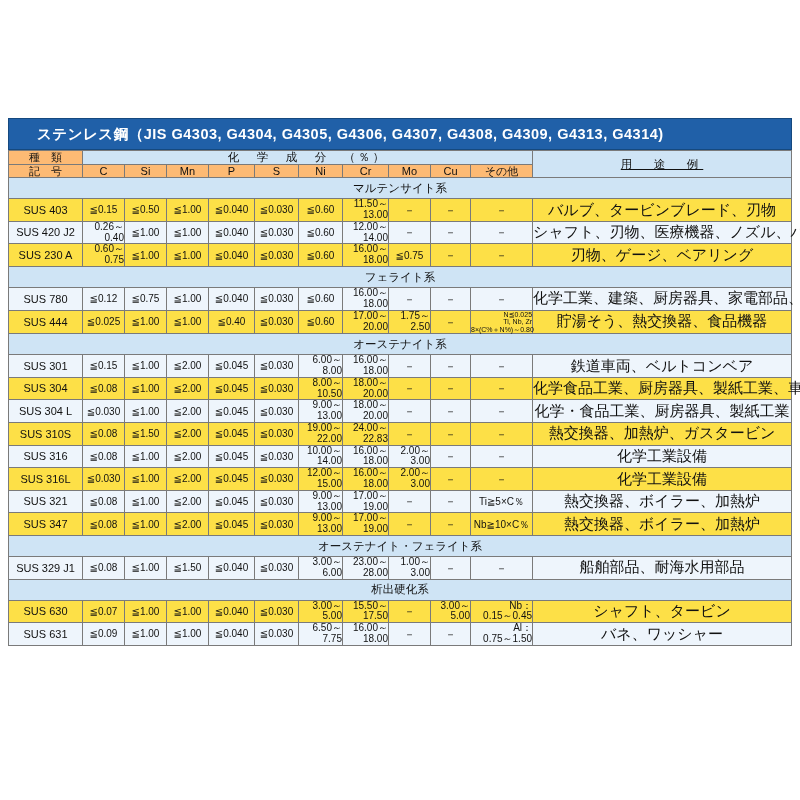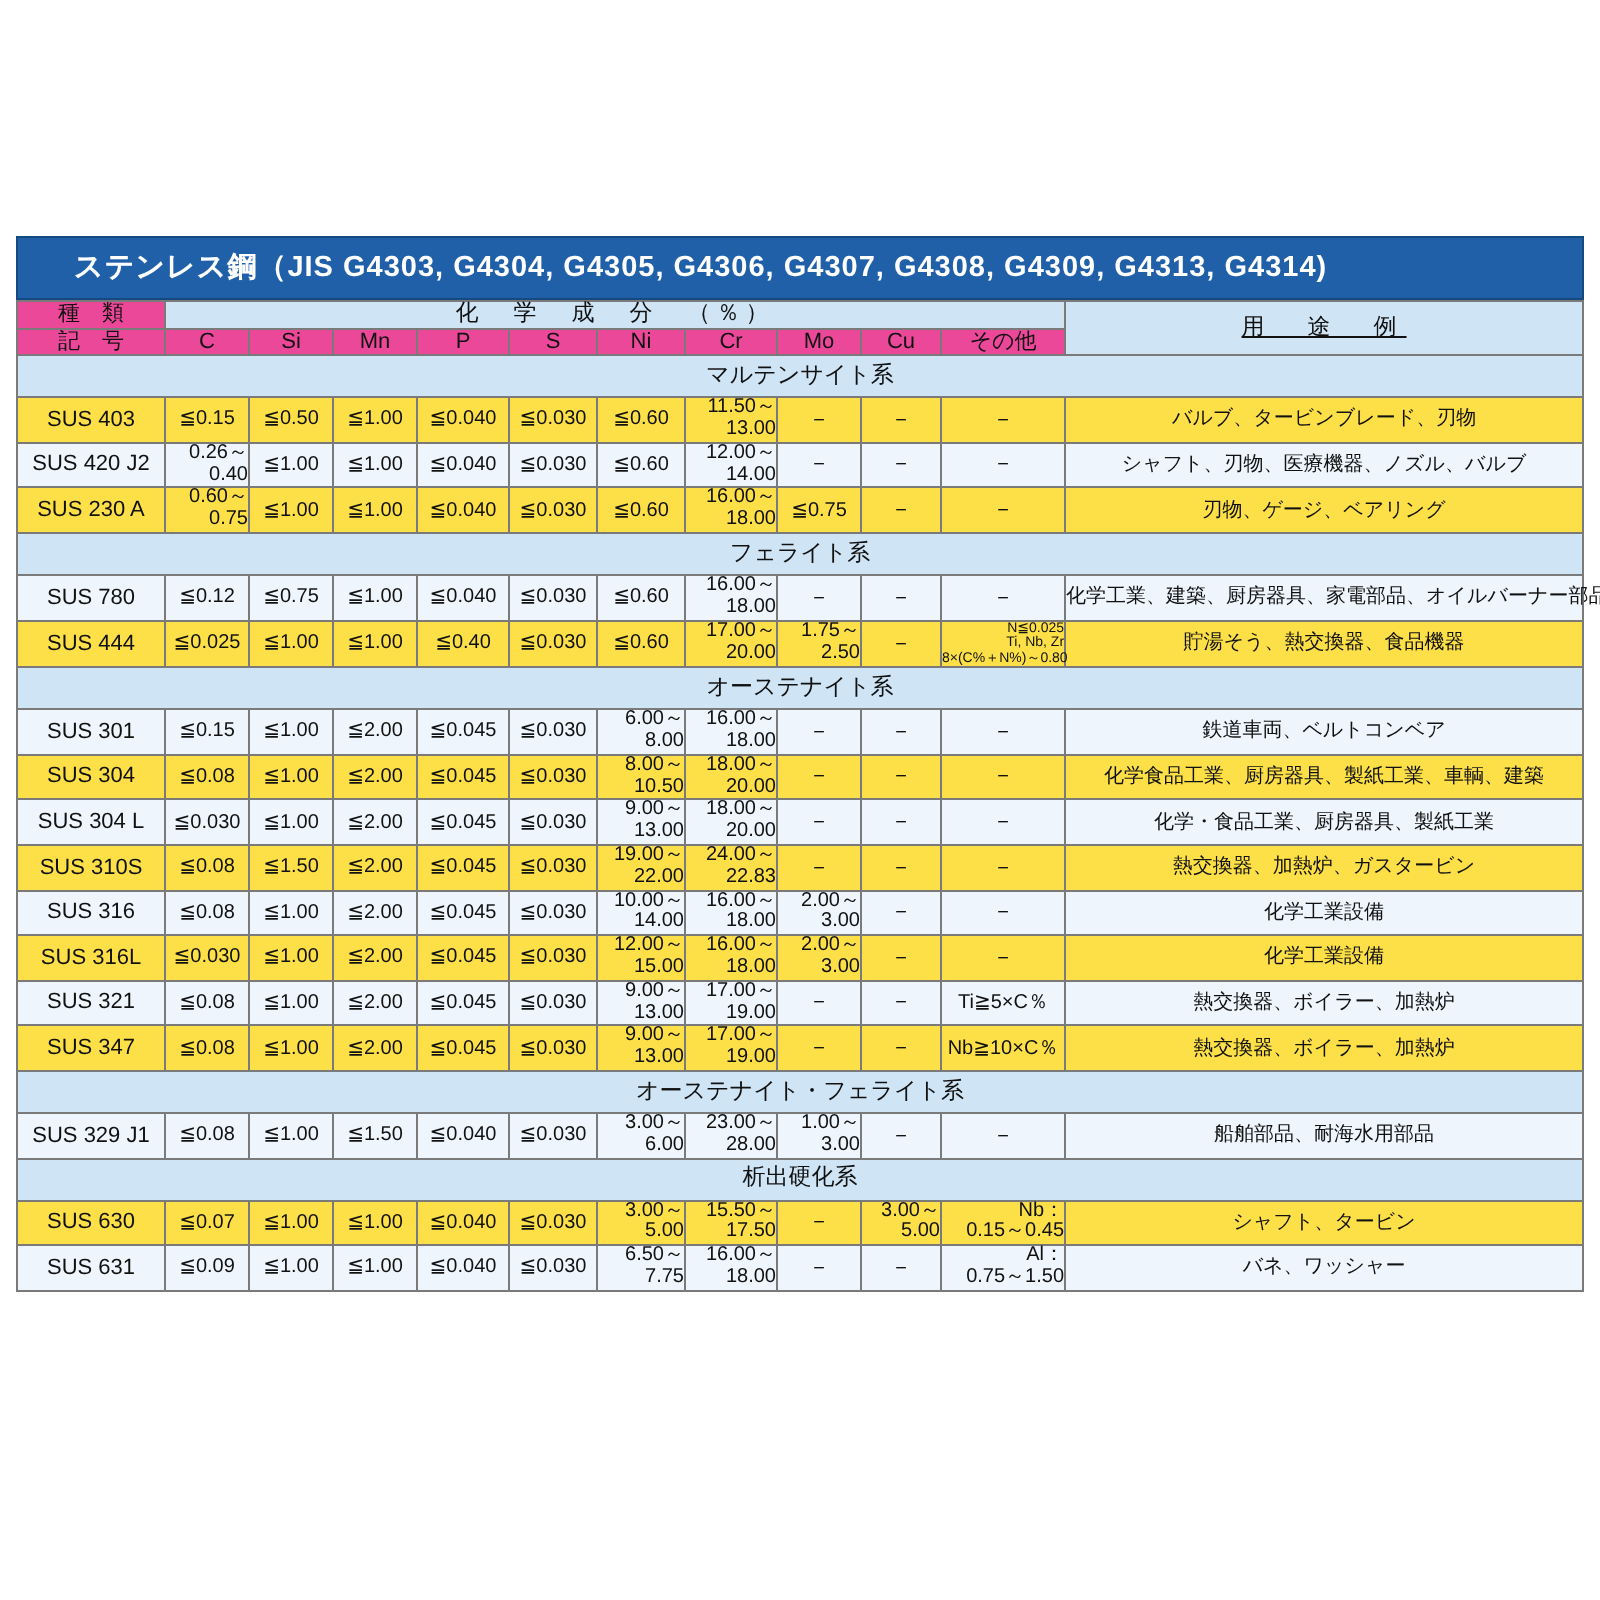--- a/index.html
+++ b/index.html
@@ -45,21 +45,21 @@
   }
   table.matl td, table.matl th {
     border: 1px solid #7a7a7a;
     padding: 0;
     vertical-align: middle;
     text-align: center;
     line-height: 1.12;
     font-weight: normal;
   }
   .hdr {
-    background: #ec4899;
+    background: #fdba74;
     font-size: 11px;
   }
   .hdr-wide {
     background: #cfe4f5;
     font-size: 11.5px;
     letter-spacing: 3px;
   }
   .hdr-use {
     background: #cfe4f5;
     font-size: 11.5px;
@@ -77,21 +77,21 @@
   .rowB { background: #eef5fc; }
   td.kigou {
     text-align: left;
     padding-left: 6px;
     font-size: 11px;
     white-space: nowrap;
   }
   td.use {
     text-align: left;
     padding-left: 7px;
-    font-size: 10px;
+    font-size: 15px;
     white-space: nowrap;
   }
   td.num {
     font-size: 10px;
     white-space: nowrap;
   }
   td.two span {
     display: block;
   }
   td.tiny {

